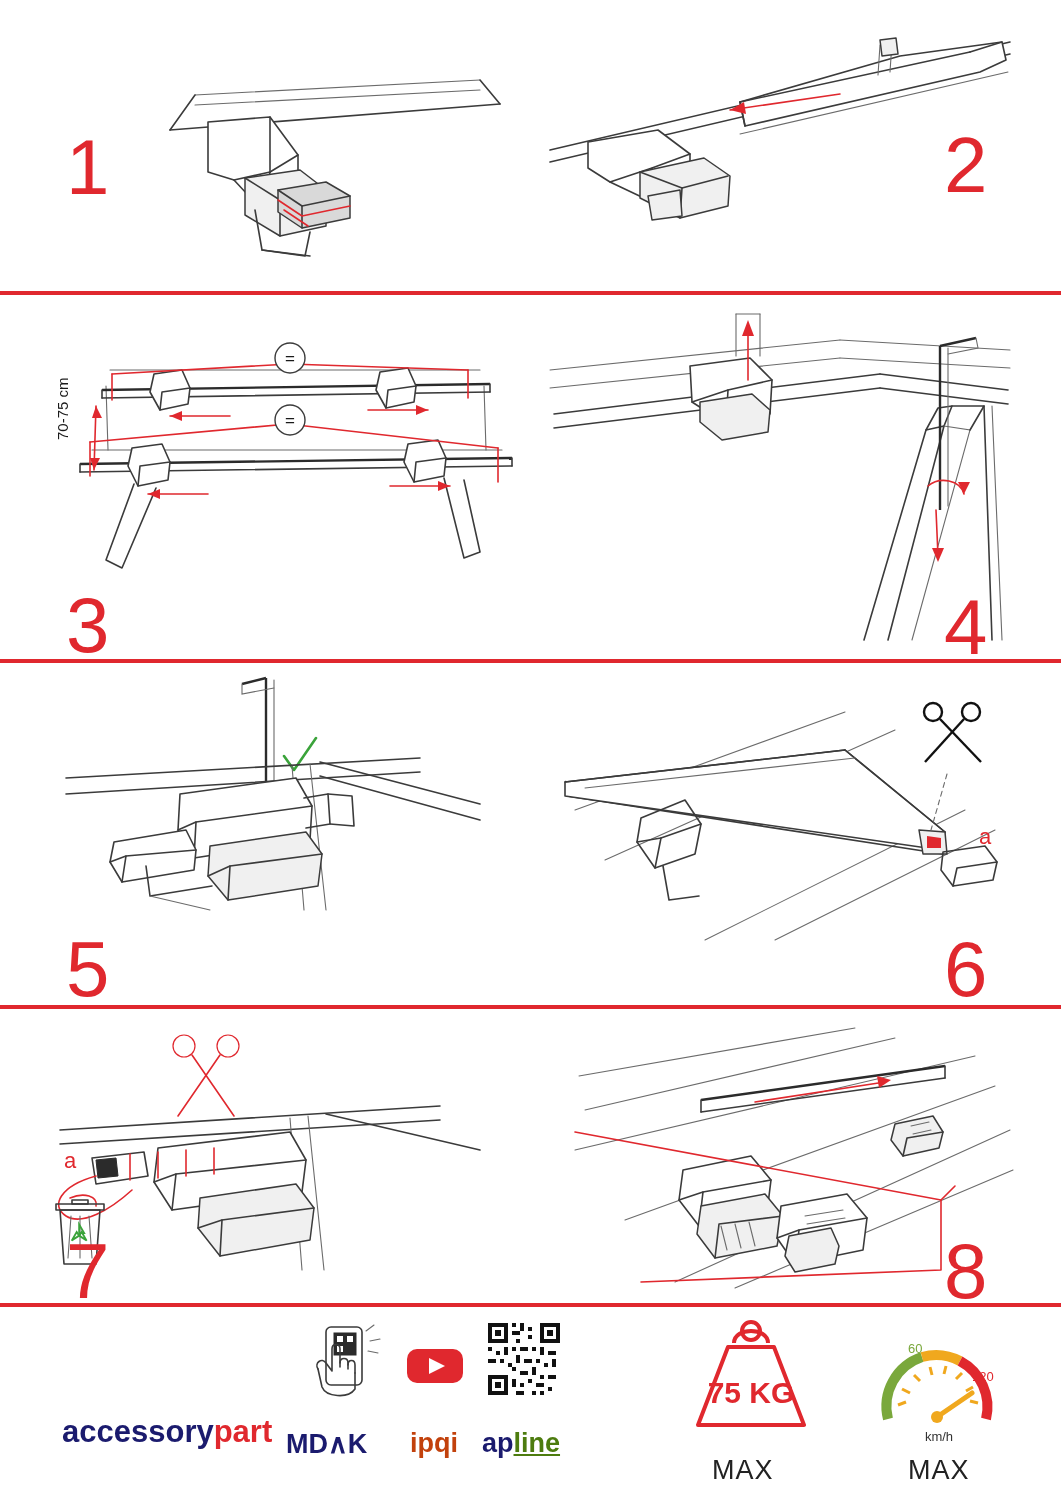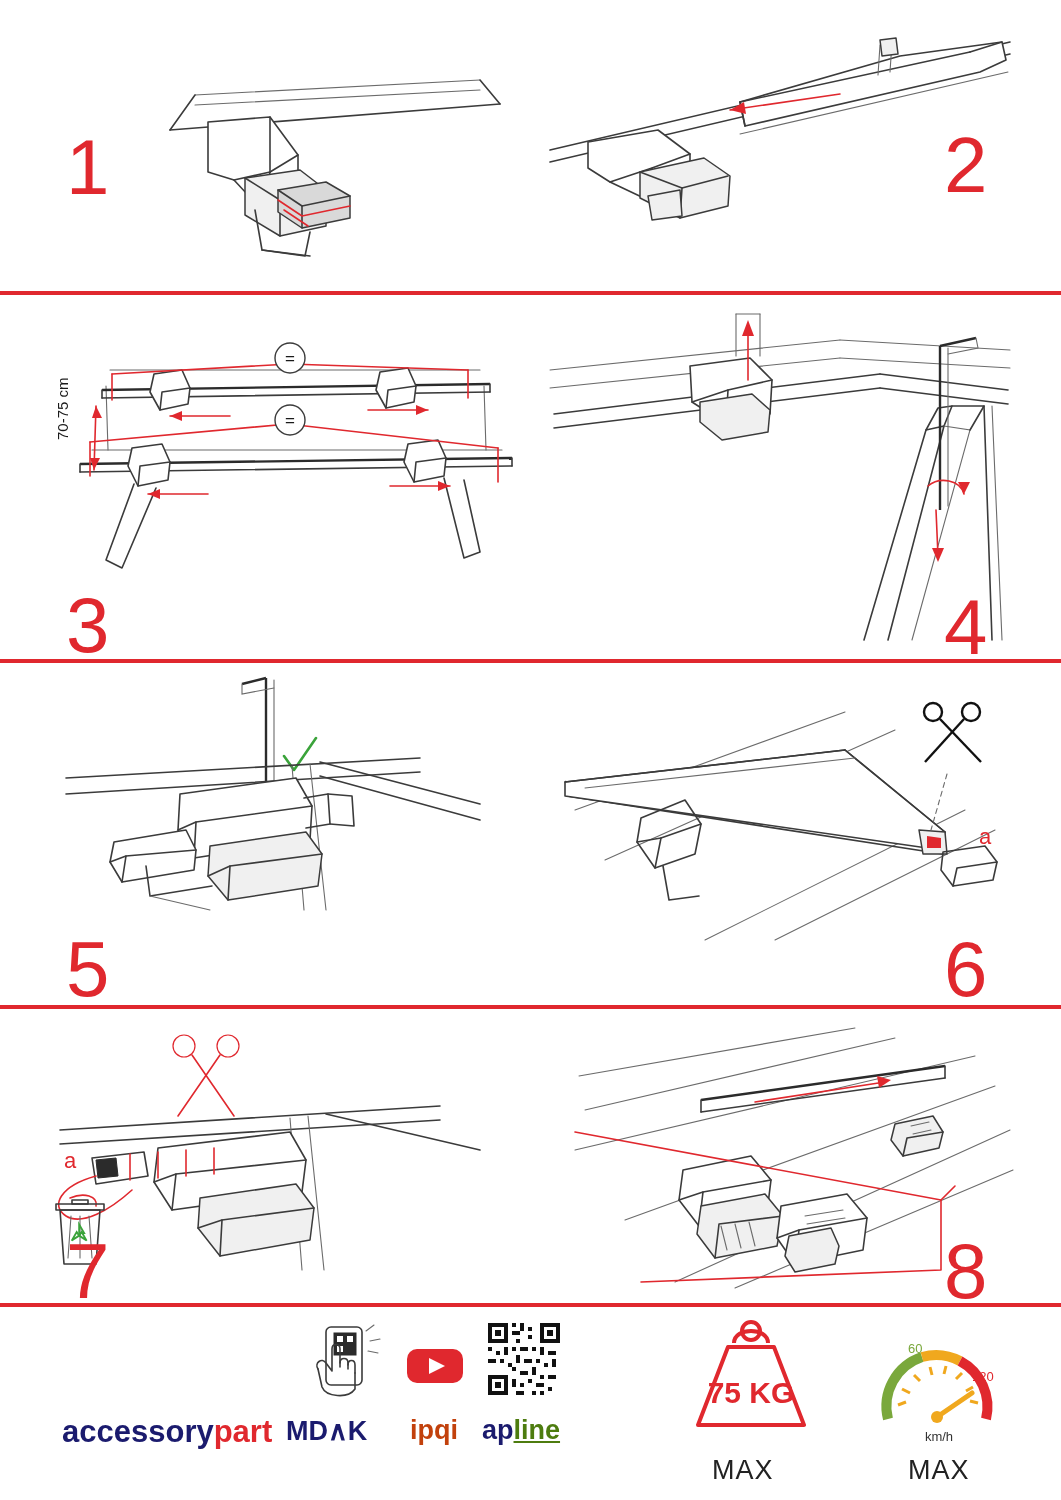--- a/index.html
+++ b/index.html
@@ -57,20 +57,21 @@
   }
   .brand-accessory{
     position:absolute;left:62px;top:111px;
     font-size:31px;color:#1b1b6e;font-weight:700;
     font-family:"Liberation Sans", sans-serif;letter-spacing:0px;
   }
   .brand-accessory .part{color:#e0282e;}
   .lbl{
     position:absolute;font-size:27px;color:#1b1b6e;font-weight:700;
     font-family:"Liberation Sans", sans-serif;
+    margin-top:13px;
   }
   .lbl .ln-red{color:#e0282e;}
   .maxlbl{
     position:absolute;font-size:27px;color:#222;
     font-family:"Liberation Sans", sans-serif;letter-spacing:1px;text-align:right;
   }
   .kgtxt{font-size:30px;fill:#e0282e;font-family:"Liberation Sans",sans-serif;font-weight:700;}
   .kmh{font-size:13px;fill:#333;font-family:"Liberation Sans",sans-serif;}
   .gaugenum{font-size:13px;fill:#7aa83c;font-family:"Liberation Sans",sans-serif;}
   .gaugenum2{font-size:13px;fill:#e0282e;font-family:"Liberation Sans",sans-serif;}

